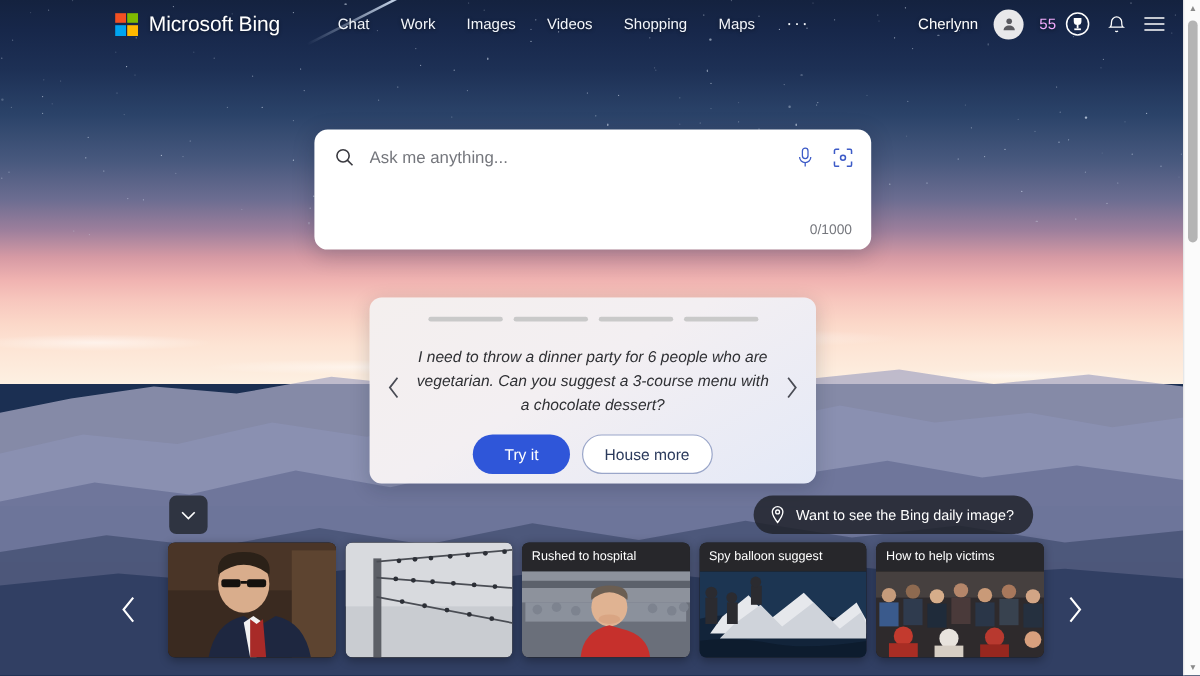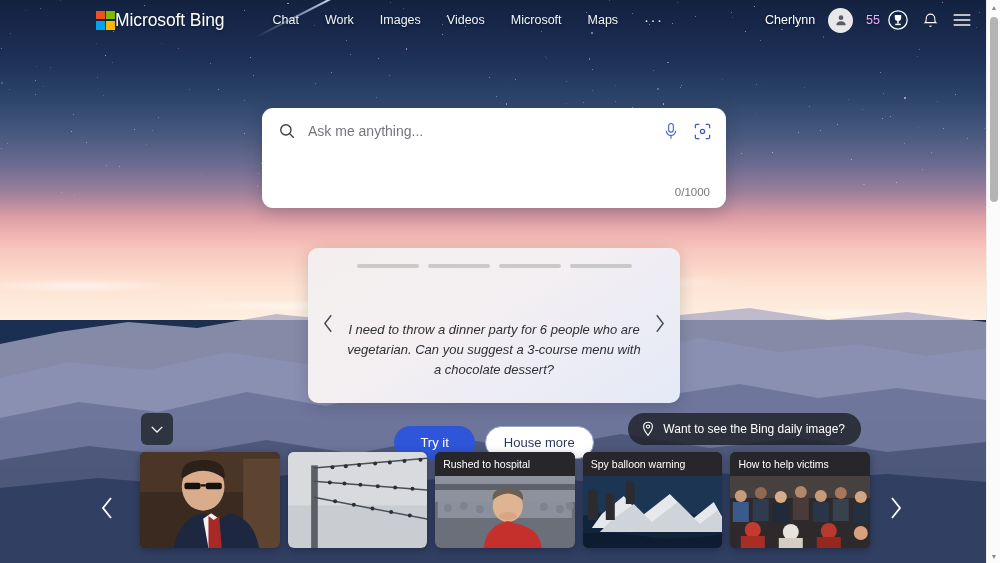--- a/index.html
+++ b/index.html
@@ -69,21 +69,21 @@
   .sb-thumb {
     position: absolute; left: 3px; top: 17px; width: 8px; height: 185px;
     background: #b4b4b4; border-radius: 4px;
   }
 
   
   .header {
     position: absolute; top: 0; left: 0; right: 14px; height: 40px;
     display: flex; align-items: center; z-index: 20;
   }
-  .brand { display: flex; align-items: center; margin-left: 96px; }
+  .brand { display: flex; align-items: center; gap: 9px; margin-left: 96px; }
   .ms-logo {
     width: 19px; height: 19px; display: grid;
     grid-template: 1fr 1fr / 1fr 1fr; gap: 1.6px;
   }
   .ms-logo i { display: block; }
   .brand-name {
     color: #fff; font-size: 17.5px; letter-spacing: -.1px;
     text-shadow: 0 1px 3px rgba(0,0,0,.45);
   }
   .nav { display: flex; align-items: center; gap: 26px; margin-left: 48px; }
@@ -132,21 +132,21 @@
     position: absolute; right: 16px; bottom: 10px;
     font-size: 11.5px; color: #75777d;
   }
 
   
   .sugg-card {
     position: absolute; left: 308px; top: 248px; width: 372px; height: 155px;
     border-radius: 10px; z-index: 15;
     background: linear-gradient(150deg, #f4efee 0%, #f3eff2 45%, #e4e9f7 100%);
     box-shadow: 0 4px 16px rgba(10,20,40,.18);
-    display: flex; flex-direction: column; align-items: center; gap: 32px;
+    display: flex; flex-direction: column; align-items: center;
   }
   .progress-row { display: flex; gap: 9px; margin-top: 16px; }
   .pbar { width: 62px; height: 3.5px; border-radius: 2px; background: #c9c9c9; overflow: hidden; }
   .pbar .fill { height: 100%; background: #2a3c9e; border-radius: 2px; }
   .sugg-text {
     margin-top: 20px; width: 300px; text-align: center;
     font-style: italic; font-size: 13px; line-height: 1.55; color: #2f3034;
   }
   .sugg-btns { display: flex; gap: 10px; margin-top: 14px; }
   .btn-try {
@@ -421,21 +421,21 @@
         <i style="background:#ffb900"></i>
     </span>
     <span class="brand-name">Microsoft Bing</span>
   </div>
 
   <div class="nav">
     <a href="#">Chat</a>
     <a href="#">Work</a>
     <a href="#">Images</a>
     <a href="#">Videos</a>
-    <a href="#">Microsoft</a>
+    <a href="#">Shopping</a>
     <a href="#">Maps</a>
     <a href="#" class="more">···</a>
   </div>
 
   <div class="header-right">
     <span class="user-name">Cherlynn</span>
     <span class="avatar">
       <svg width="14" height="14" viewBox="0 0 24 24" fill="#5a5a60">
         <circle cx="12" cy="8" r="4"></circle>
         <path d="M4 21c0-4.4 3.6-7 8-7s8 2.6 8 7z"></path>
@@ -605,21 +605,21 @@
         </g>
         <ellipse cx="74" cy="30" rx="15" ry="16" fill="#e0b392"></ellipse>
         <path d="M59 24q15-13 30 0 2-12-15-12t-15 12z" fill="#6b5e52"></path>
         <path d="M50 72q2-22 24-27l10 3q22 5 24 24z" fill="#c6302c"></path>
         <ellipse cx="74" cy="40" rx="9" ry="4" fill="#d9a583"></ellipse>
       </svg>
     </div>
   </div>
 
   <div class="news-card">
-    <div class="news-title">Spy balloon warning</div>
+    <div class="news-title">Spy balloon suggest</div>
     <div class="news-img">
       <svg viewBox="0 0 142 72" preserveAspectRatio="xMidYMid slice" width="100%" height="100%">
         <rect width="142" height="72" fill="#1c3552"></rect>
         <rect y="40" width="142" height="32" fill="#16293f"></rect>
         <path d="M0 40q20-6 40 0t40 0 40 0 22 2v30H0z" fill="#12243a"></path>
         <path d="M20 38 L42 20 L60 40 L88 18 L112 42 L132 26 L142 44 L142 52 L10 52 Z" fill="#e6e8ec"></path>
         <path d="M30 44 L52 28 L70 46 L96 26 L118 48 L136 34 L142 48 L142 56 L18 56 Z" fill="#cfd3da"></path>
         <g fill="#2b2b30">
           <rect x="6" y="22" width="10" height="22"></rect>
           <circle cx="11" cy="18" r="5"></circle>

